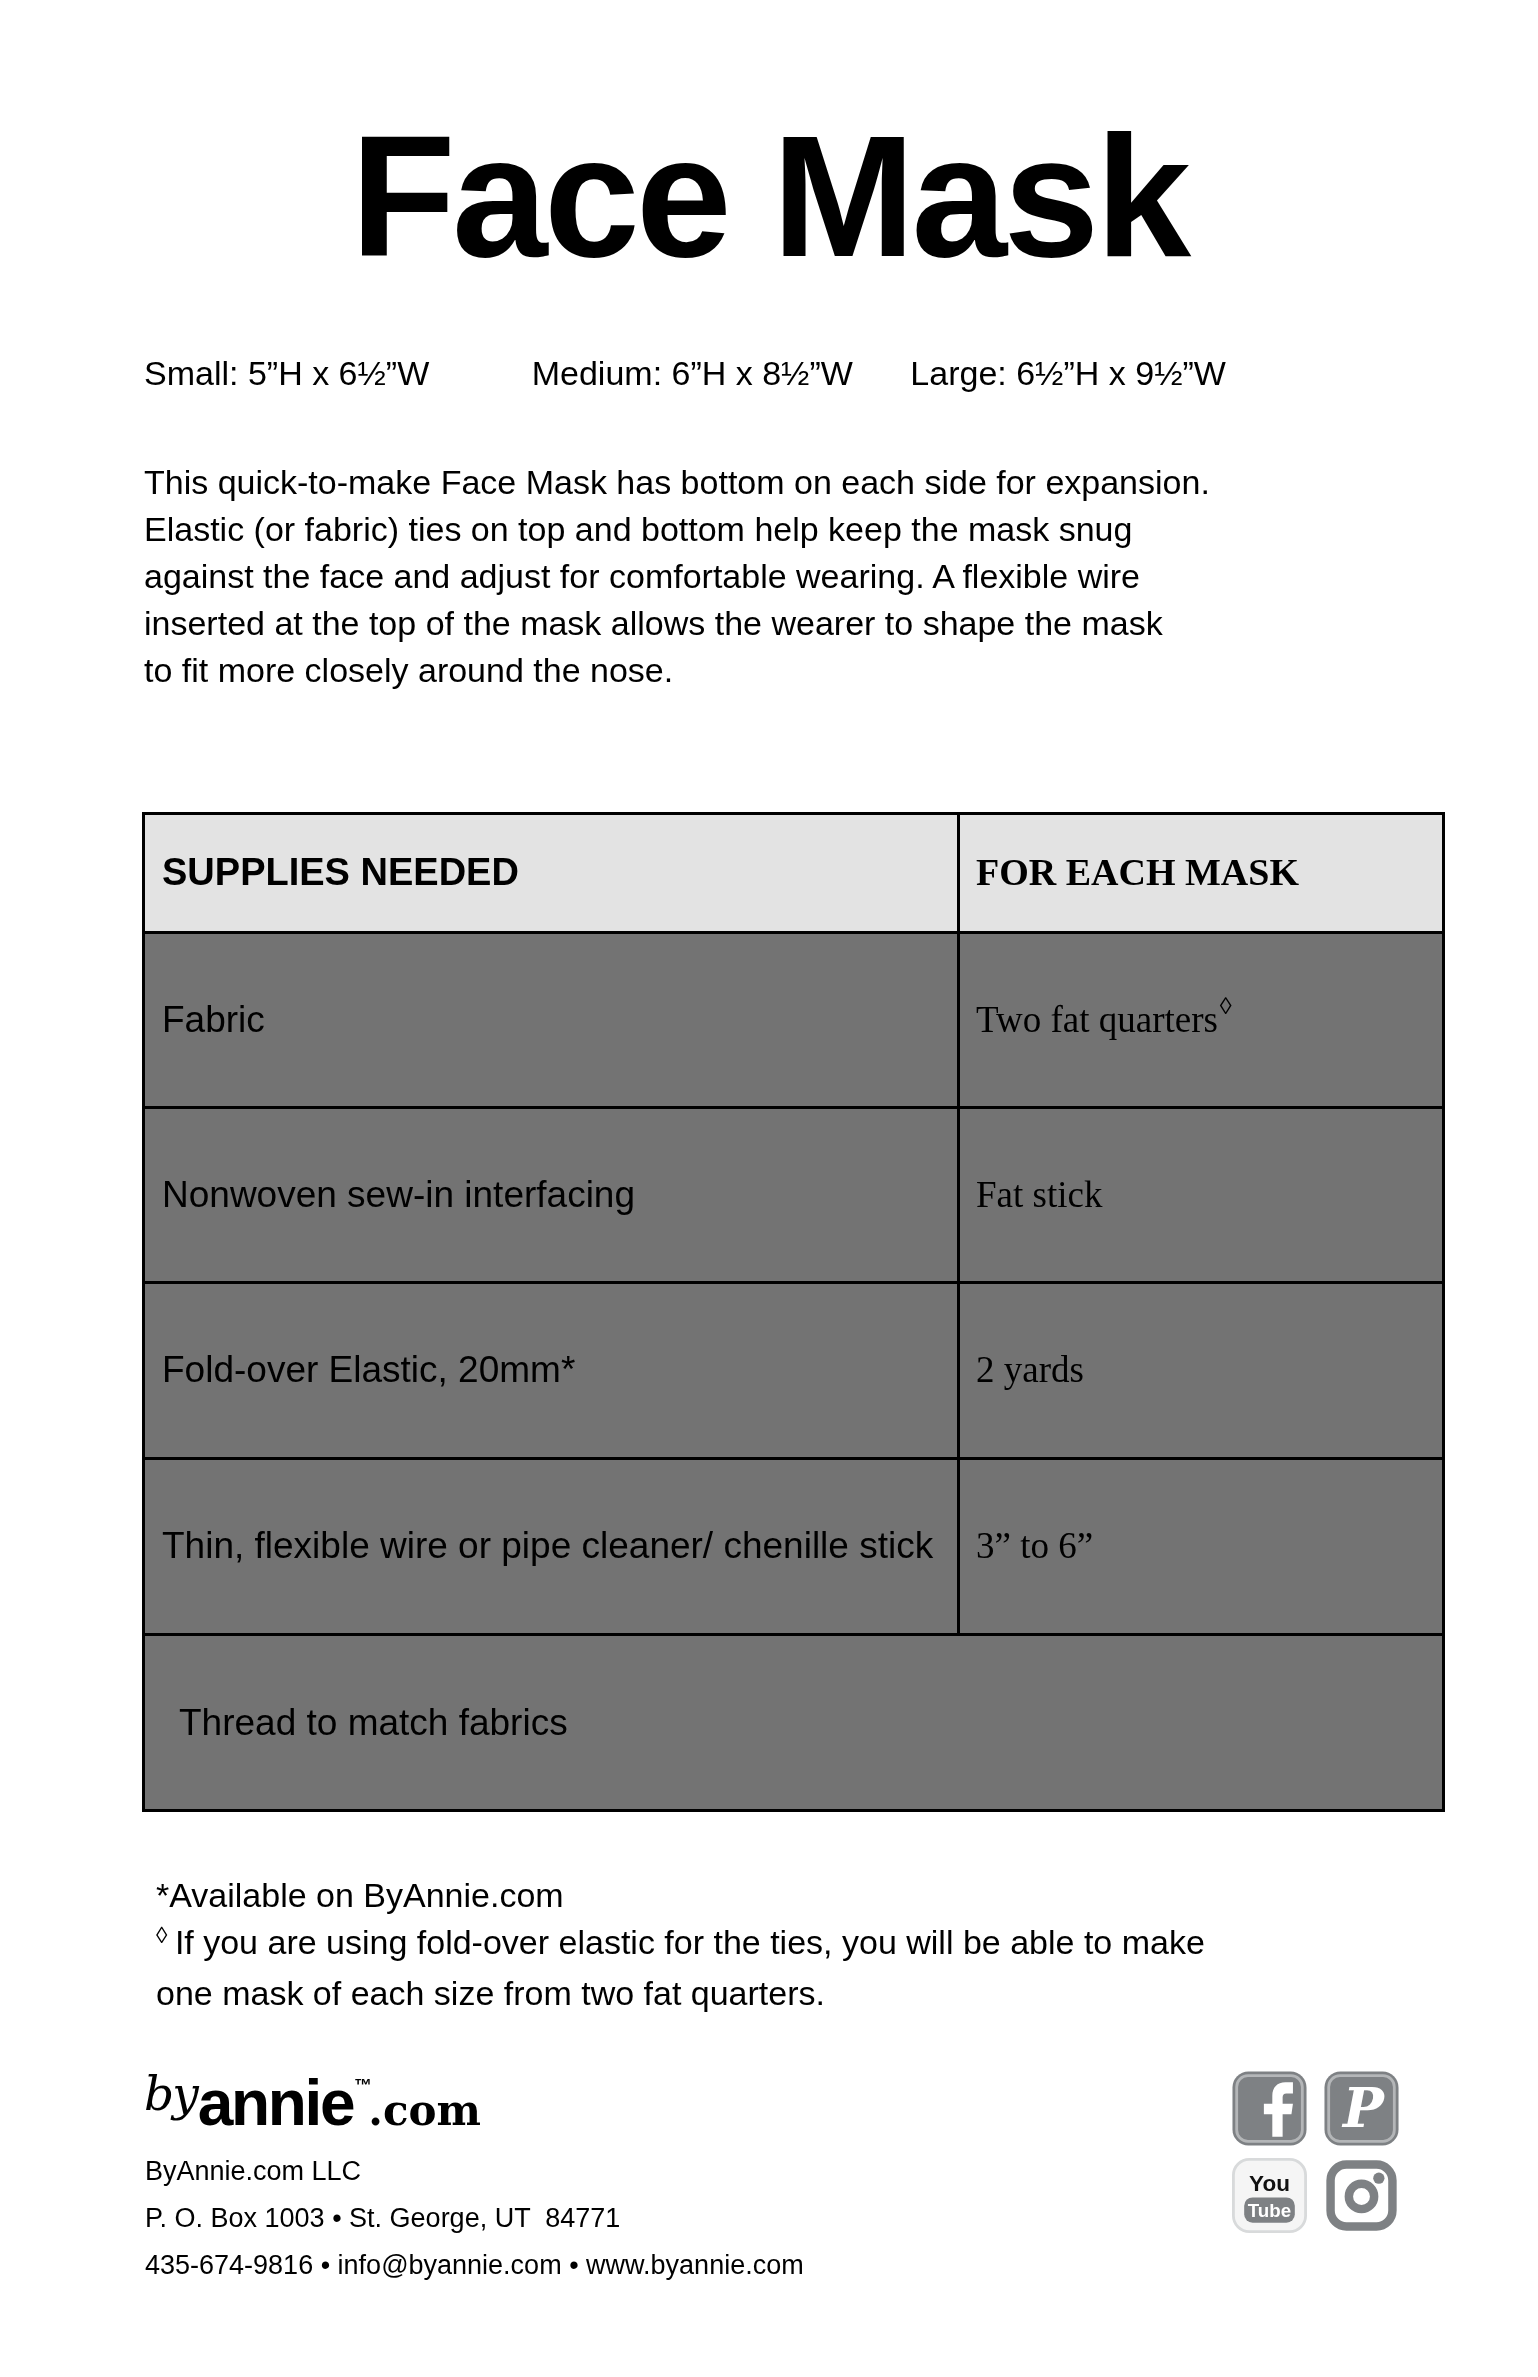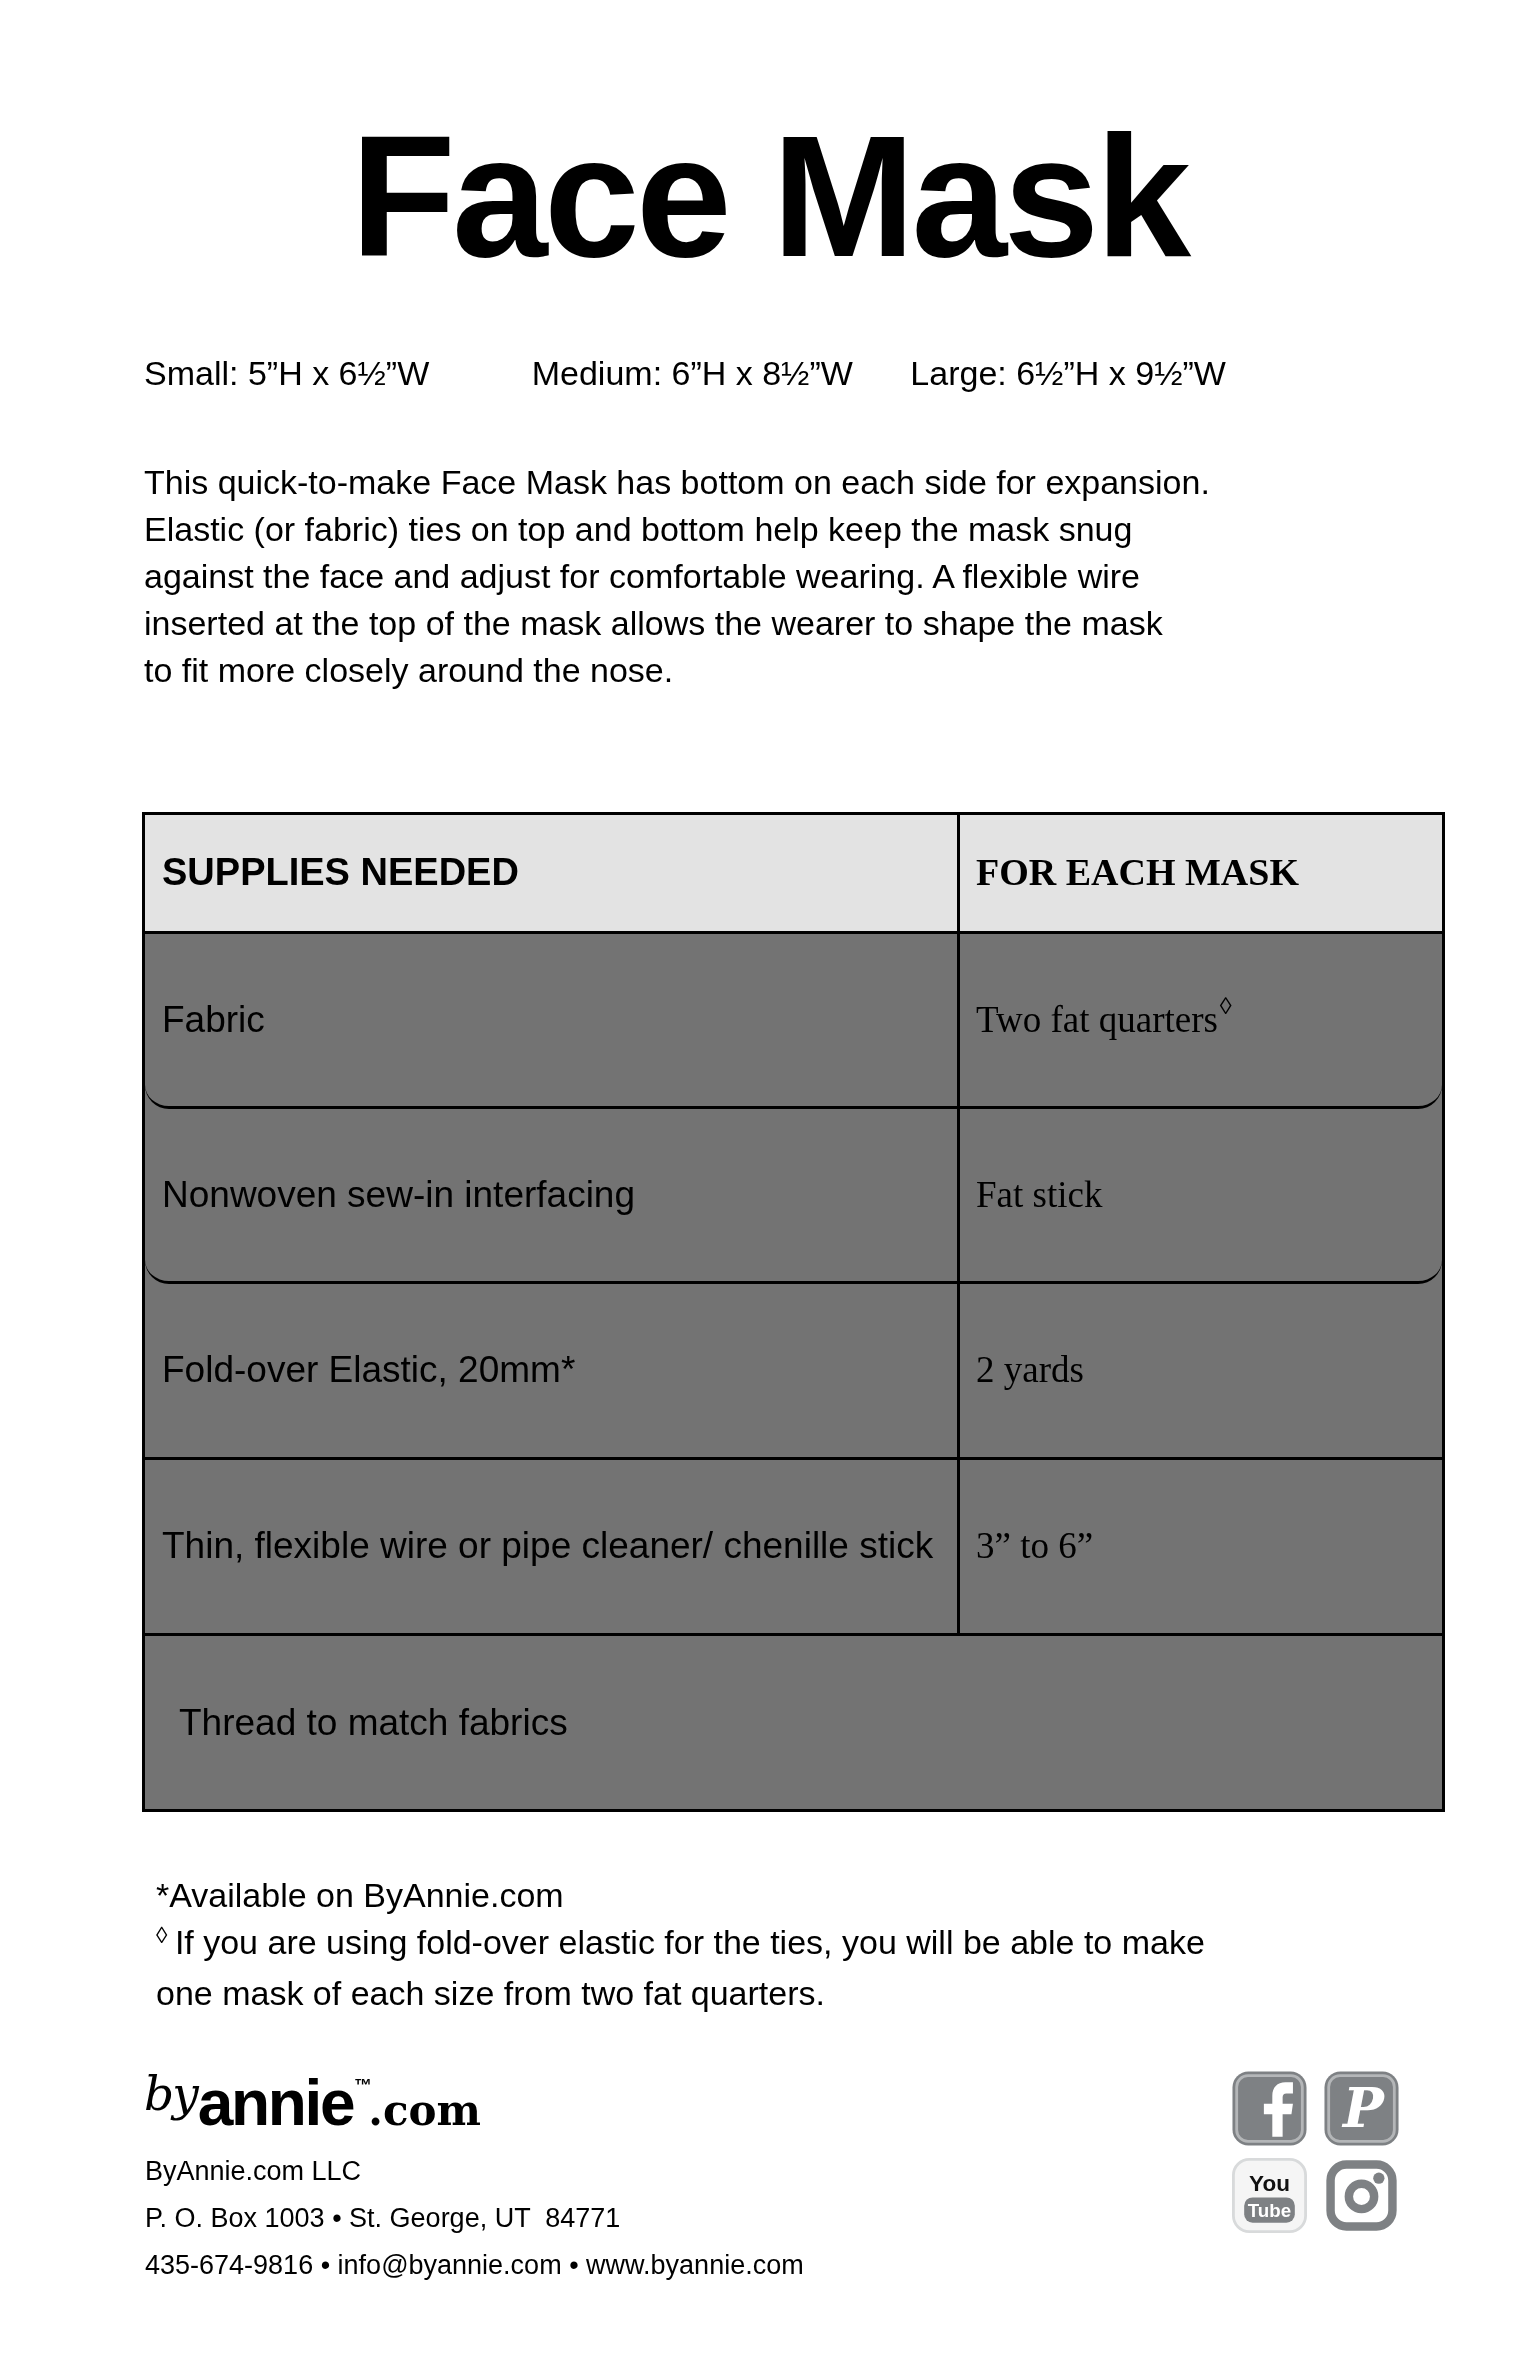--- a/index.html
+++ b/index.html
@@ -26,21 +26,21 @@
   .description div { white-space:nowrap; }
 
   
   .supply-table {
     position:absolute; left:142px; top:796px; width:1303px;
     border:3.7px solid #000; box-sizing:border-box; background:#737373; font-size:37px;margin-top:16px;
   }
   .t-row { display:flex; border-bottom:3.7px solid #000; }
   .t-row.last { border-bottom:none; }
   .t-head { background:#e3e3e3; font-weight:bold; font-size:38px; height:116px; }
-  .r-std1 { height:172px;border-radius:24px; }
+  .r-std1 { height:172px; }
   .r-std2 { height:173px; }
   .c1 {
     width:815px; box-sizing:border-box; border-right:3.7px solid #000;
     padding:0 20.5px 0 17px; display:flex; align-items:center; line-height:1.3;
   }
   .c2 { flex:1; padding-left:16px; display:flex; align-items:center; line-height:1.3;font-family:Liberation Serif, serif; }
   .cfull { width:100%; padding-left:34px; display:flex; align-items:center; }
   .amount-sup { font-size:24px; vertical-align:13px; position:relative; top:-13px; margin-left:1.9px; }
 
   

